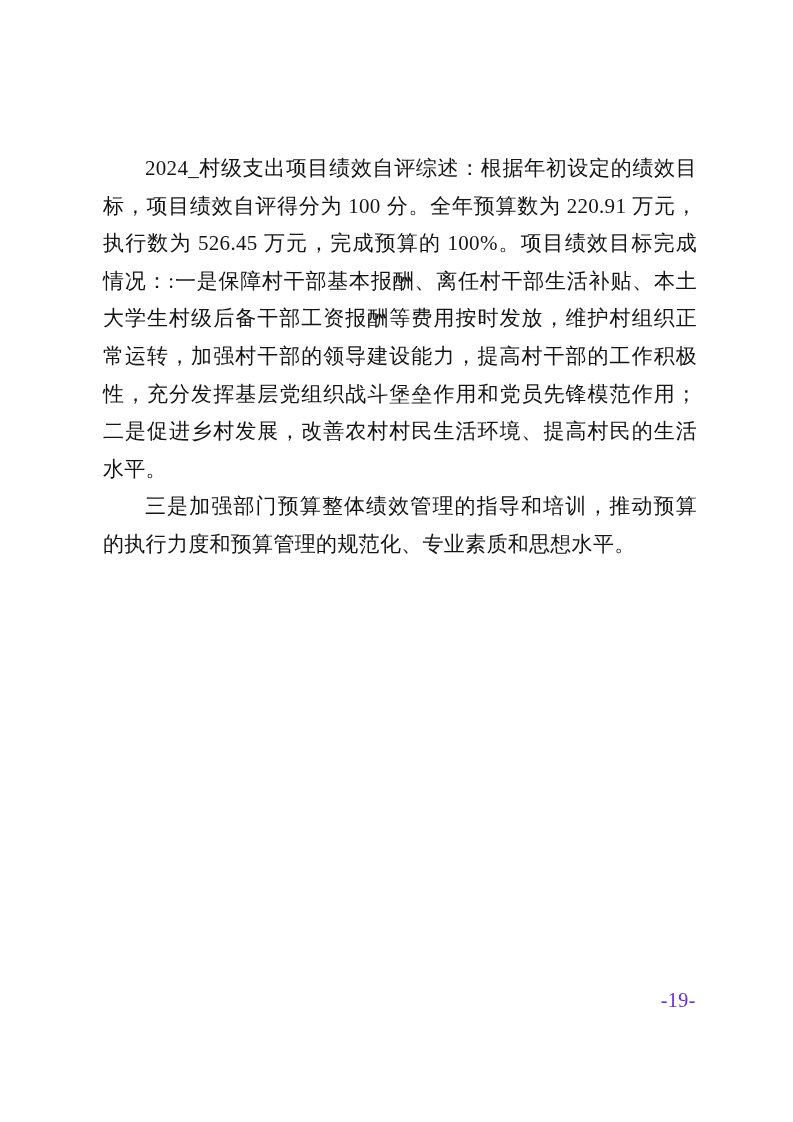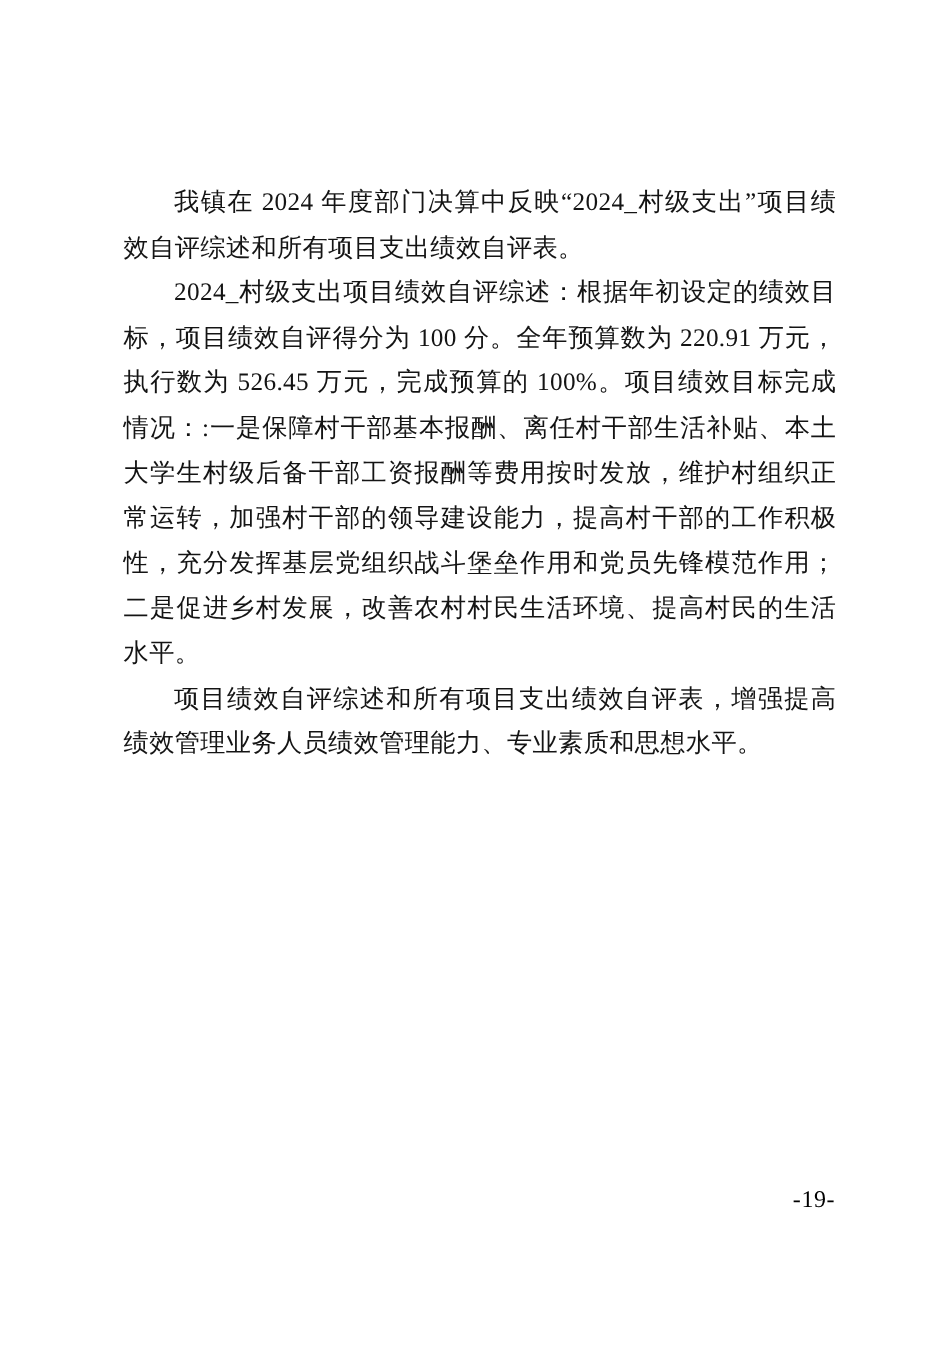--- a/index.html
+++ b/index.html
@@ -34,27 +34,26 @@
     word-break: break-all;
   }
   .page-number {
     position: absolute;
     top: 988px;
     left: 0;
     right: 97px;
     text-align: right;
     font-size: 20px;
     line-height: 24px;
-    color: #000000;
+    color: #6d28d9;
     letter-spacing: 0.5px;
   }
 </style>
 </head>
 <body>
 
 <div class="page">
   <div class="doc-body">
-    <p class="para">我镇在 2024 年度部门决算中反映“2024_村级支出”项目绩效自评综述和所有项目支出绩效自评表。</p>
     <p class="para">2024_村级支出项目绩效自评综述：根据年初设定的绩效目标，项目绩效自评得分为 100 分。全年预算数为 220.91 万元，执行数为 526.45 万元，完成预算的 100%。项目绩效目标完成情况：:一是保障村干部基本报酬、离任村干部生活补贴、本土大学生村级后备干部工资报酬等费用按时发放，维护村组织正常运转，加强村干部的领导建设能力，提高村干部的工作积极性，充分发挥基层党组织战斗堡垒作用和党员先锋模范作用；二是促进乡村发展，改善农村村民生活环境、提高村民的生活水平。</p>
-    <p class="para">项目绩效自评综述和所有项目支出绩效自评表，增强提高绩效管理业务人员绩效管理能力、专业素质和思想水平。</p>
+    <p class="para">三是加强部门预算整体绩效管理的指导和培训，推动预算的执行力度和预算管理的规范化、专业素质和思想水平。</p>
   </div>
   <div class="page-number">-19-</div>
 </div>
 
 </body></html>

